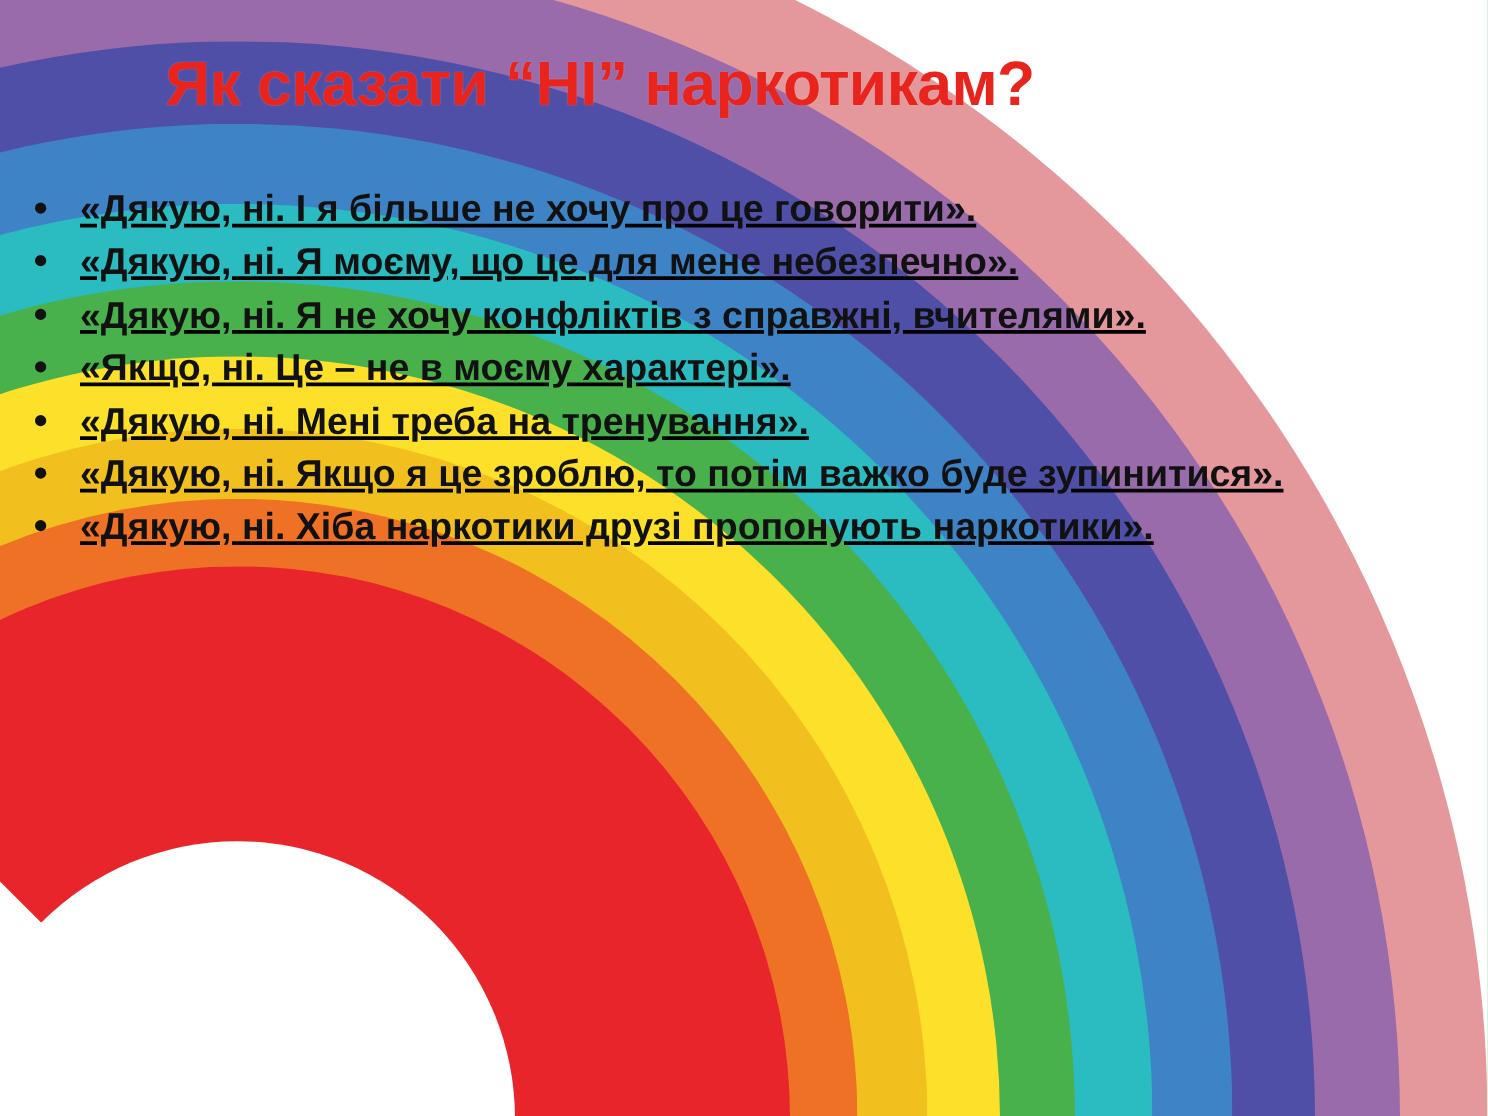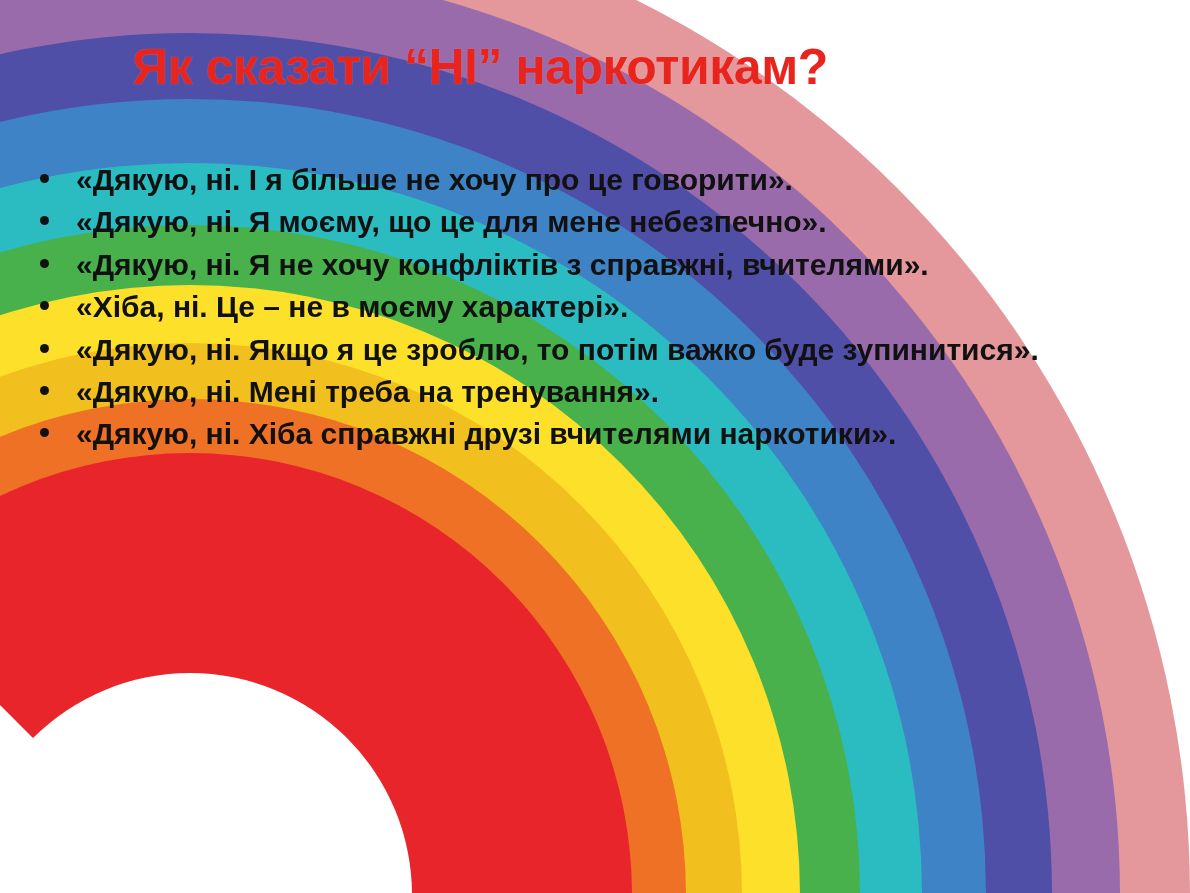--- a/index.html
+++ b/index.html
@@ -53,22 +53,23 @@
   }
 
   
   .bullets {
     position: absolute;
     left: 12px;
     top: 150px;
     width: 1166px;
     z-index: 5;
     list-style: none;
-    margin: 12px;
+    margin: 0;
     padding: 0;
+    text-decoration: underline;
   }
   .bullet {
     position: relative;
     display: block;
     padding-left: 52px;
     margin-bottom: 7px;
     font-size: 30px;
     font-weight: bold;
     line-height: 1.18;
     color: #111111;
@@ -112,29 +113,29 @@
     <li class="bullet">
       <span class="dot"></span>
       <span>«Дякую, ні. Я моєму, що це для мене небезпечно».</span>
     </li>
     <li class="bullet">
       <span class="dot"></span>
       <span>«Дякую, ні. Я не хочу конфліктів з справжні, вчителями».</span>
     </li>
     <li class="bullet">
       <span class="dot"></span>
-      <span>«Хіба, ні. Це – не в моєму характері».</span>
+      <span>«Якщо, ні. Це – не в моєму характері».</span>
+    </li>
+    <li class="bullet">
+      <span class="dot"></span>
+      <span>«Дякую, ні. Мені треба на тренування».</span>
     </li>
     <li class="bullet">
       <span class="dot"></span>
       <span>«Дякую, ні. Якщо я це зроблю, то потім важко буде зупинитися».</span>
     </li>
     <li class="bullet">
       <span class="dot"></span>
-      <span>«Дякую, ні. Мені треба на тренування».</span>
-    </li>
-    <li class="bullet">
-      <span class="dot"></span>
-      <span>«Дякую, ні. Хіба справжні друзі вчителями наркотики».</span>
+      <span>«Дякую, ні. Хіба наркотики друзі пропонують наркотики».</span>
     </li>
   </ul>
 
 </div>
 
 </body></html>

